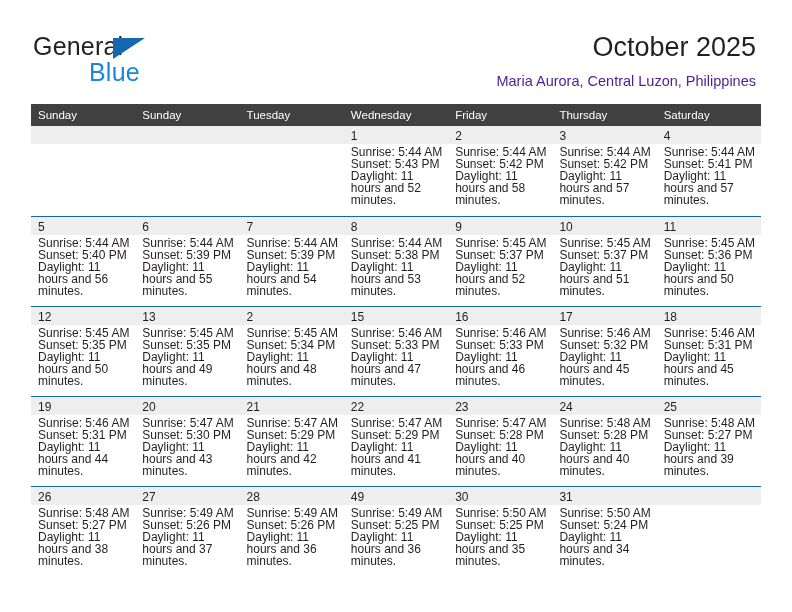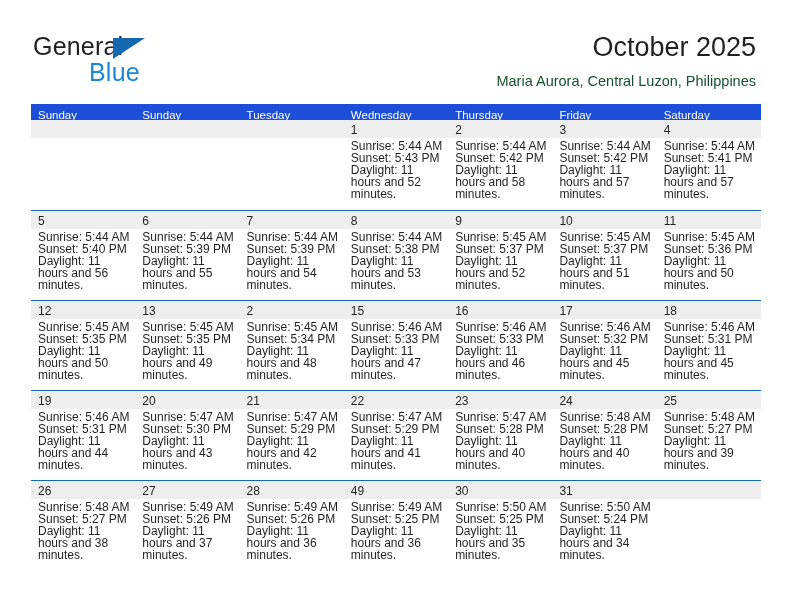--- a/index.html
+++ b/index.html
@@ -74,37 +74,37 @@
   .month-title {
     font-size: 27px;
     font-weight: normal;
     color: #231f20;
     line-height: 34px;
     white-space: nowrap;
   }
   .location {
     margin-top: 8px;
     font-size: 14.5px;
-    color: #14532d;
+    color: #4c1d95;
     line-height: 18px;
     white-space: nowrap;
   }
 
   
   .calendar {
     position: absolute;
     left: 31px;
     top: 104px;
     width: 730px;
   }
   .weekdays {
     display: flex;
     width: 730px;
-    height: 16px;
-    background: #1d4ed8;
+    height: 22px;
+    background: #404040;
     justify-content: center;
   }
   .weekday {
     flex: 1 1 0;
     color: #ffffff;
     font-size: 11.5px;
     line-height: 22px;
     padding-left: 7px;
     box-sizing: border-box;
     white-space: nowrap;
@@ -172,22 +172,22 @@
 
   </div>
 
   <div class="calendar">
 
     <div class="weekdays">
       <div class="weekday">Sunday</div>
       <div class="weekday">Sunday</div>
       <div class="weekday">Tuesday</div>
       <div class="weekday">Wednesday</div>
+      <div class="weekday">Friday</div>
       <div class="weekday">Thursday</div>
-      <div class="weekday">Friday</div>
       <div class="weekday">Saturday</div>
     </div>
 
     <div id="weeks-container">
         <div class="week first">
           <div class="day empty">
             <div class="day-num-band"><span class="day-num"></span></div>
           </div>
           <div class="day empty">
             <div class="day-num-band"><span class="day-num"></span></div>

